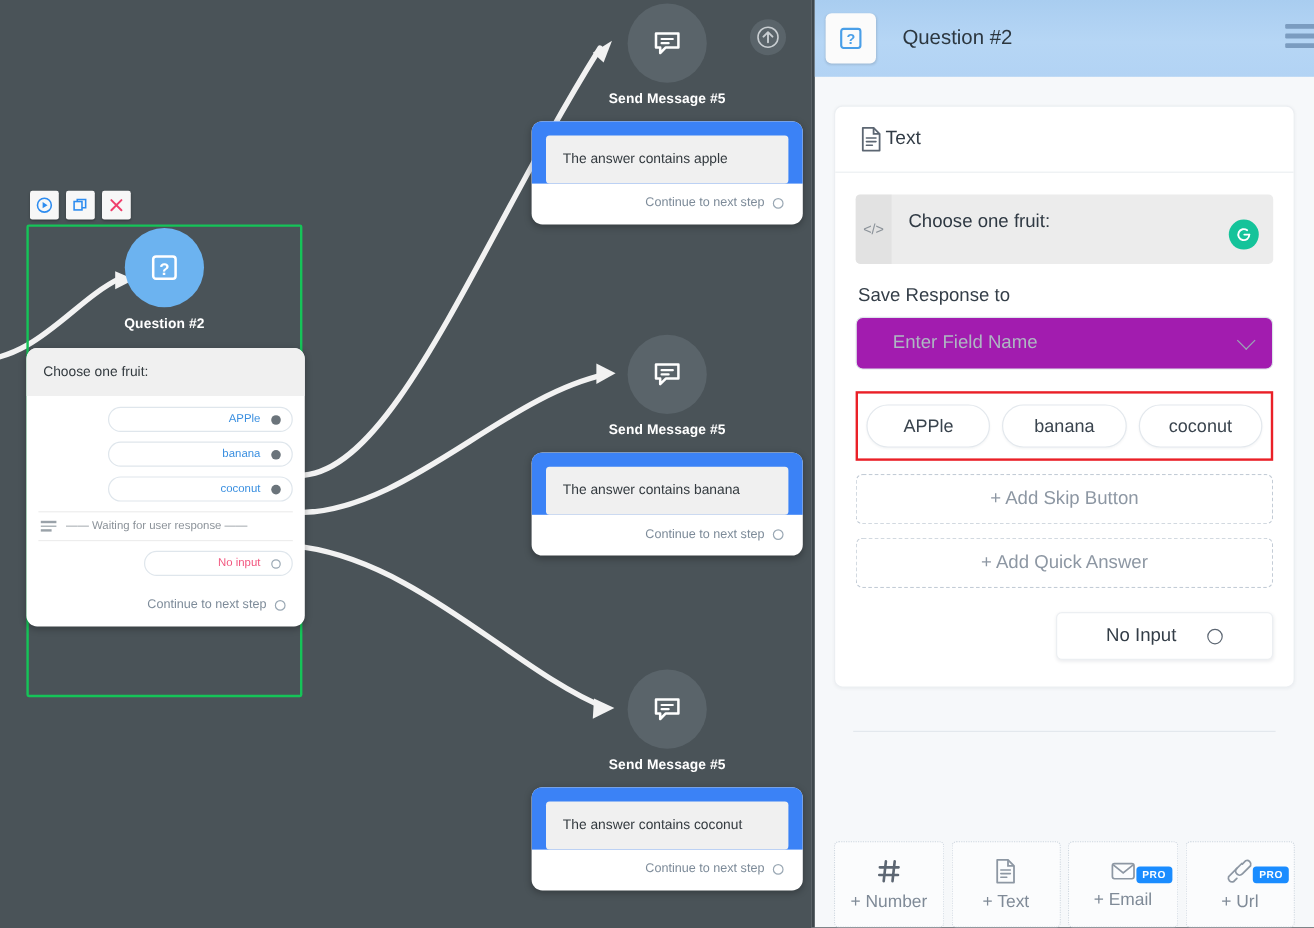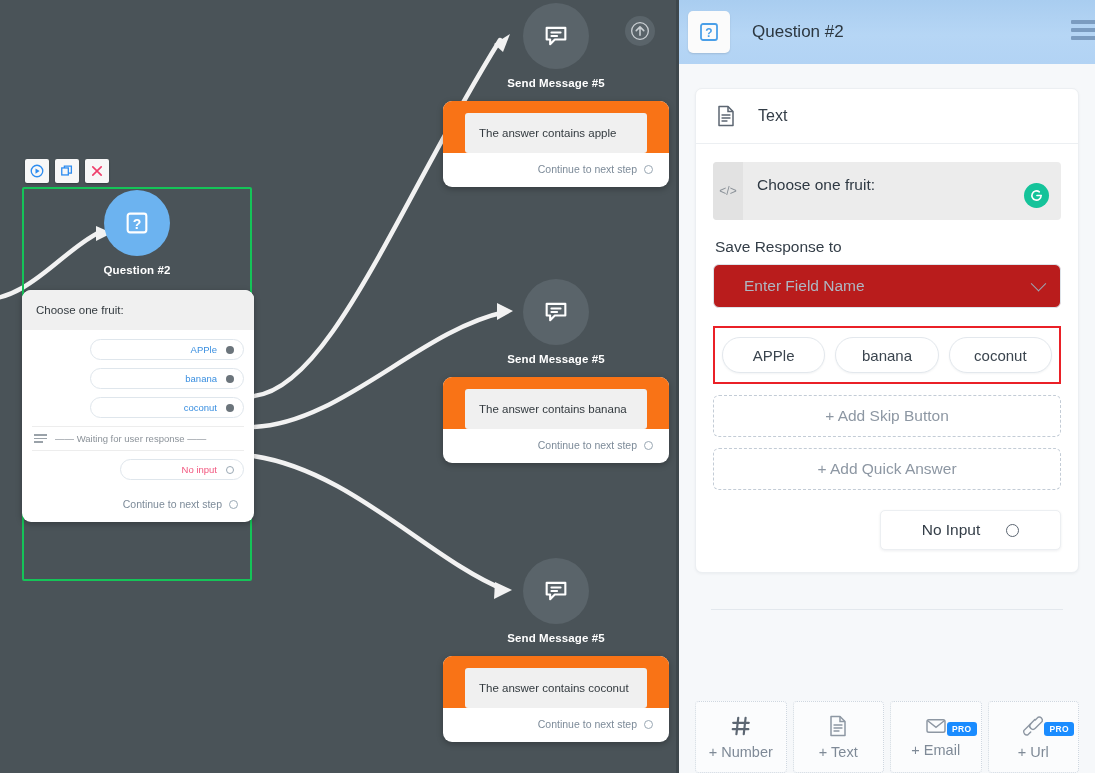--- a/index.html
+++ b/index.html
@@ -40,21 +40,21 @@
     border-radius: 9px;
     box-shadow: 0 2px 6px rgba(0,0,0,.28);
     overflow: hidden;
   }
   .card-prompt {
     background: #f0f0f0;
     padding: 14px 14px;
     font-size: 11.5px;
     color: #333a3f;
   }
-  .card-body { padding: 0 22px; background:#f97316; }
+  .card-body { padding: 0 12px; background:#3b82f6; }
   .continue-row {
     display: flex; align-items: center; justify-content: flex-end;
     gap: 7px; padding: 10px 16px 12px 0;
     font-size: 10.5px; color: #7d8b99;
   }
   .ring {
     width: 9px; height: 9px; border-radius: 50%;
     border: 1.3px solid #9aa8b4; display: inline-block;
   }
 
@@ -141,21 +141,21 @@
 
   #panel-scroll { flex: 1; overflow: hidden; padding: 24px 16px 0 16px; }
 
   .white-card {
     background: #ffffff;
     border: 1px solid #eceff2;
     border-radius: 7px;
     box-shadow: 0 1px 3px rgba(22,40,60,.05);
   }
   .wc-head {
-    display: flex; align-items: center; gap: 22px;
+    display: flex; align-items: center; gap: 2px;
     padding: 16px 20px; border-bottom: 1px solid #eceff2;
     font-size: 16px; color: #333d47;
   }
   .wc-body { padding: 18px 17px 22px 17px; }
 
   .msg-field {
     display: flex; align-items: stretch;
     background: #ececec; border-radius: 4px; min-height: 58px;
     position: relative; overflow: hidden;
   }
@@ -171,21 +171,21 @@
   .grammarly {
     position: absolute; right: 12px; bottom: 12px;
     width: 25px; height: 25px; border-radius: 50%;
     background: #15c39a;
     display: flex; align-items: center; justify-content: center;
   }
 
   .field-label { margin: 18px 0 8px 2px; font-size: 15.5px; color: #343e48; }
   .select-box {
     height: 44px; border: 1px solid #dde3e9; border-radius: 6px;
-    background: #b91c1c; display: flex; align-items: center;
+    background: #a21caf; display: flex; align-items: center;
     padding: 0 16px 0 30px; position: relative;
     font-size: 15.5px; color: #aeb7c2;
   }
   .chev {
     position: absolute; right: 16px; top: 50%;
     width: 11px; height: 11px;
     border-right: 1.6px solid #9aa6b4; border-bottom: 1.6px solid #9aa6b4;
     transform: translateY(-70%) rotate(45deg);
   }
 

